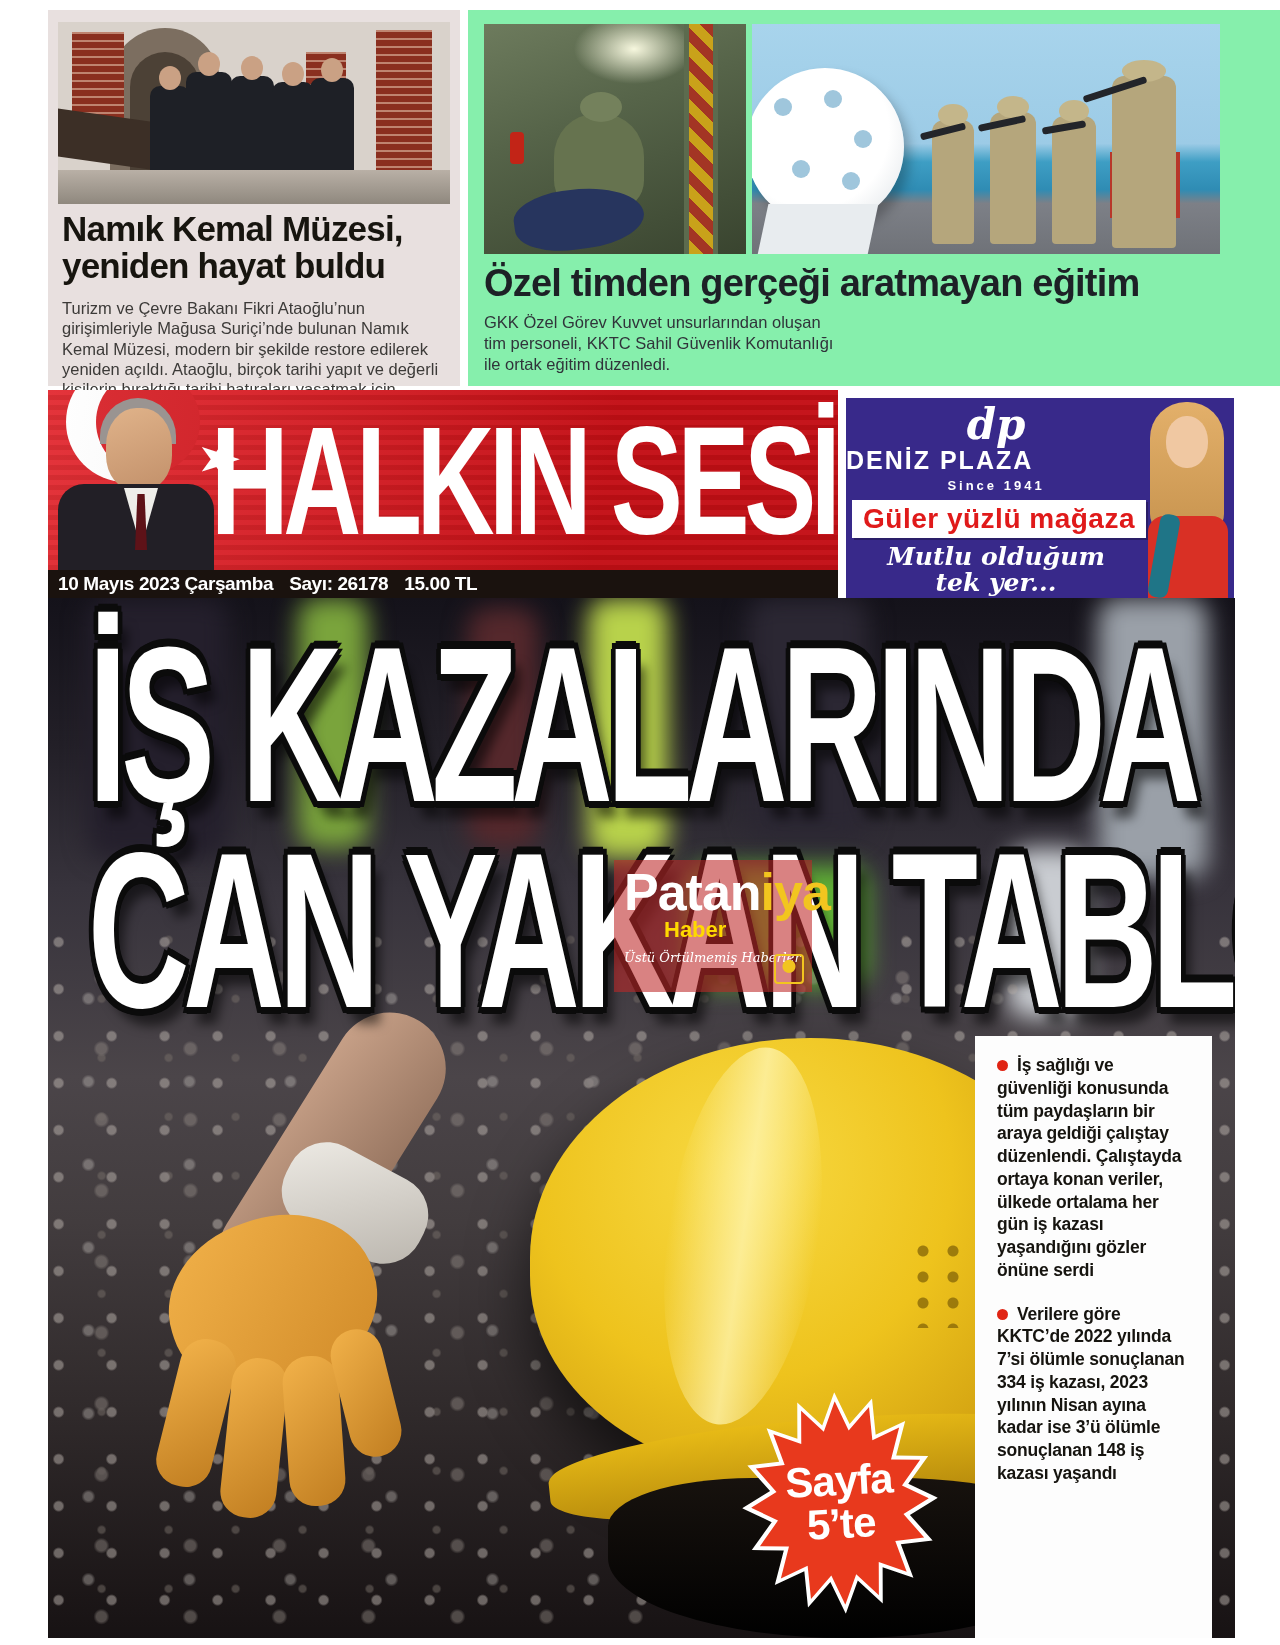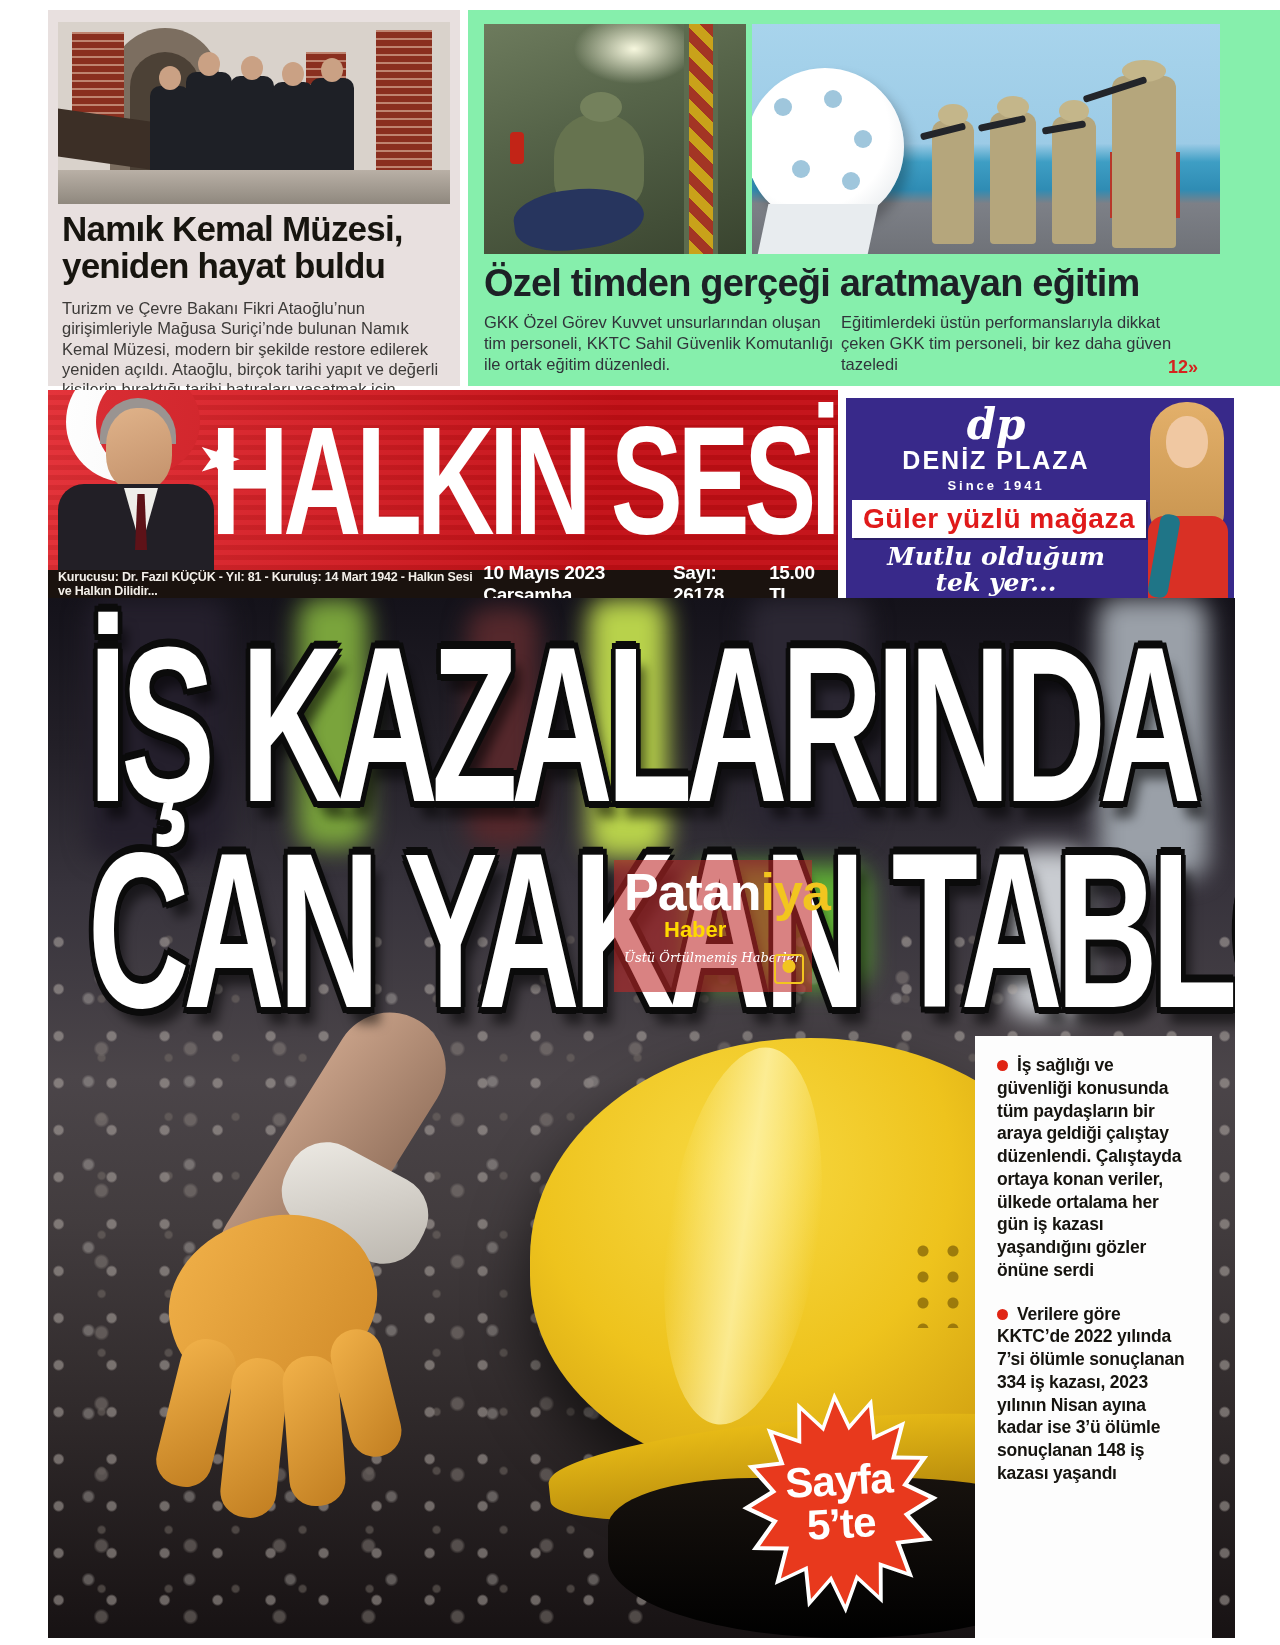--- a/index.html
+++ b/index.html
@@ -68,21 +68,21 @@
 
   
   .info { left:48px; top:570px; width:790px; height:28px; background:#1a120e; display:flex; align-items:center; justify-content:space-between; padding:0 10px; }
   .info-left { font-size:12.5px; font-weight:bold; color:#f3efe9; letter-spacing:-0.2px; }
   .info-right { display:flex; gap:16px; align-items:baseline; color:#fff; font-weight:bold; font-size:19px; letter-spacing:-0.4px; }
 
   
   .ad { left:846px; top:398px; width:388px; height:200px; background:#38298a; overflow:hidden; }
   .ad-left { left:0; top:0; width:300px; height:100%; }
   .ad-logo { left:0; top:2px; width:100%; text-align:center; font-family:"DejaVu Serif", serif; font-style:italic; font-weight:bold; font-size:42px; color:#fff; }
-  .ad-name { left:0; top:48px; width:100%; text-align:center; font-size:25px; font-weight:bold; color:#fff; letter-spacing:2px; }
+  .ad-name { left:0; top:48px; width:100%; font-size:25px; font-weight:bold; color:#fff; letter-spacing:2px; }
   .ad-since { left:0; top:80px; width:100%; text-align:center; font-size:13px; font-weight:bold; color:#fff; letter-spacing:3px; }
   .ad-band { left:6px; top:102px; width:294px; height:38px; background:#fff; display:flex; align-items:center; justify-content:center;
     font-size:28px; font-weight:bold; color:#e01a1a; letter-spacing:0.5px; box-shadow:2px 2px 0 rgba(0,0,0,.25); }
   .ad-script { left:0; top:146px; width:300px; text-align:center; font-family:"DejaVu Serif", serif; font-style:italic; font-weight:bold; color:#fff; font-size:25px; line-height:1.05; }
   .girl { right:0; top:0; width:92px; height:200px; }
   .girl-hair { left:8px; top:4px; width:74px; height:132px; background:linear-gradient(180deg,#e3b06a,#c8944f); border-radius:36px 36px 20px 20px; }
   .girl-face { left:24px; top:18px; width:42px; height:52px; background:#f0c8a2; border-radius:48%; }
   .girl-shirt { left:6px; top:118px; width:80px; height:82px; background:#d93025; border-radius:16px 16px 0 0; }
   .girl-strap { left:12px; top:116px; width:20px; height:84px; background:#1f7587; transform:rotate(10deg); border-radius:8px; }
 
@@ -209,45 +209,40 @@
           <span class="helm"></span>
         </div>
       <div class="abs rifle" style="left:168px;top:104px;width:46px;transform:rotate(-14deg);"></div>
       <div class="abs rifle" style="left:226px;top:96px;width:48px;transform:rotate(-12deg);"></div>
       <div class="abs rifle" style="left:290px;top:100px;width:44px;transform:rotate(-10deg);"></div>
       <div class="abs rifle" style="left:330px;top:62px;width:66px;transform:rotate(-18deg);"></div>
     </div>
     <h2 class="abs tr-head">Özel timden gerçeği aratmayan eğitim</h2>
     <div class="abs tr-cols">
       <p>GKK Özel Görev Kuvvet unsurlarından oluşan tim personeli, KKTC Sahil Güvenlik Komutanlığı ile ortak eğitim düzenledi.</p>
-      <p>
-        <span>Eğitimlerdeki üstün performanslarıyla dikkat çeken GKK tim personeli, bir kez daha güven tazeledi</span>
-        <b class="ref fr">12»</b>
-      </p>
     </div>
   </div>
 
   <div class="abs mast">
     <div class="abs crescent-outer"></div>
     <div class="abs crescent-inner"></div>
     <div class="abs flag-star">★</div>
     <div class="abs portrait">
       <div class="abs hair"></div>
       <div class="abs face"></div>
       <div class="abs suit"></div>
       <div class="abs shirt"></div>
       <div class="abs tie"></div>
     </div>
     <div class="abs mast-title">
       <span>HALKIN SESİ</span>
     </div>
   </div>
 
   <div class="abs info">
-    <span class="info-left">Kurucusu: Dr. Fazıl KÜÇÜK - Yıl: 81 - Kuruluş: 14 Mart 1942 - Halkın Sesi ve Halkın Dilidir...</span>
     <span class="info-right">
       <span>10 Mayıs 2023 Çarşamba</span>
       <span>Sayı: 26178</span>
       <span>15.00 TL</span>
     </span>
   </div>
 
   <div class="abs ad">
     <div class="abs ad-left">
       <div class="abs ad-logo">dp</div>

